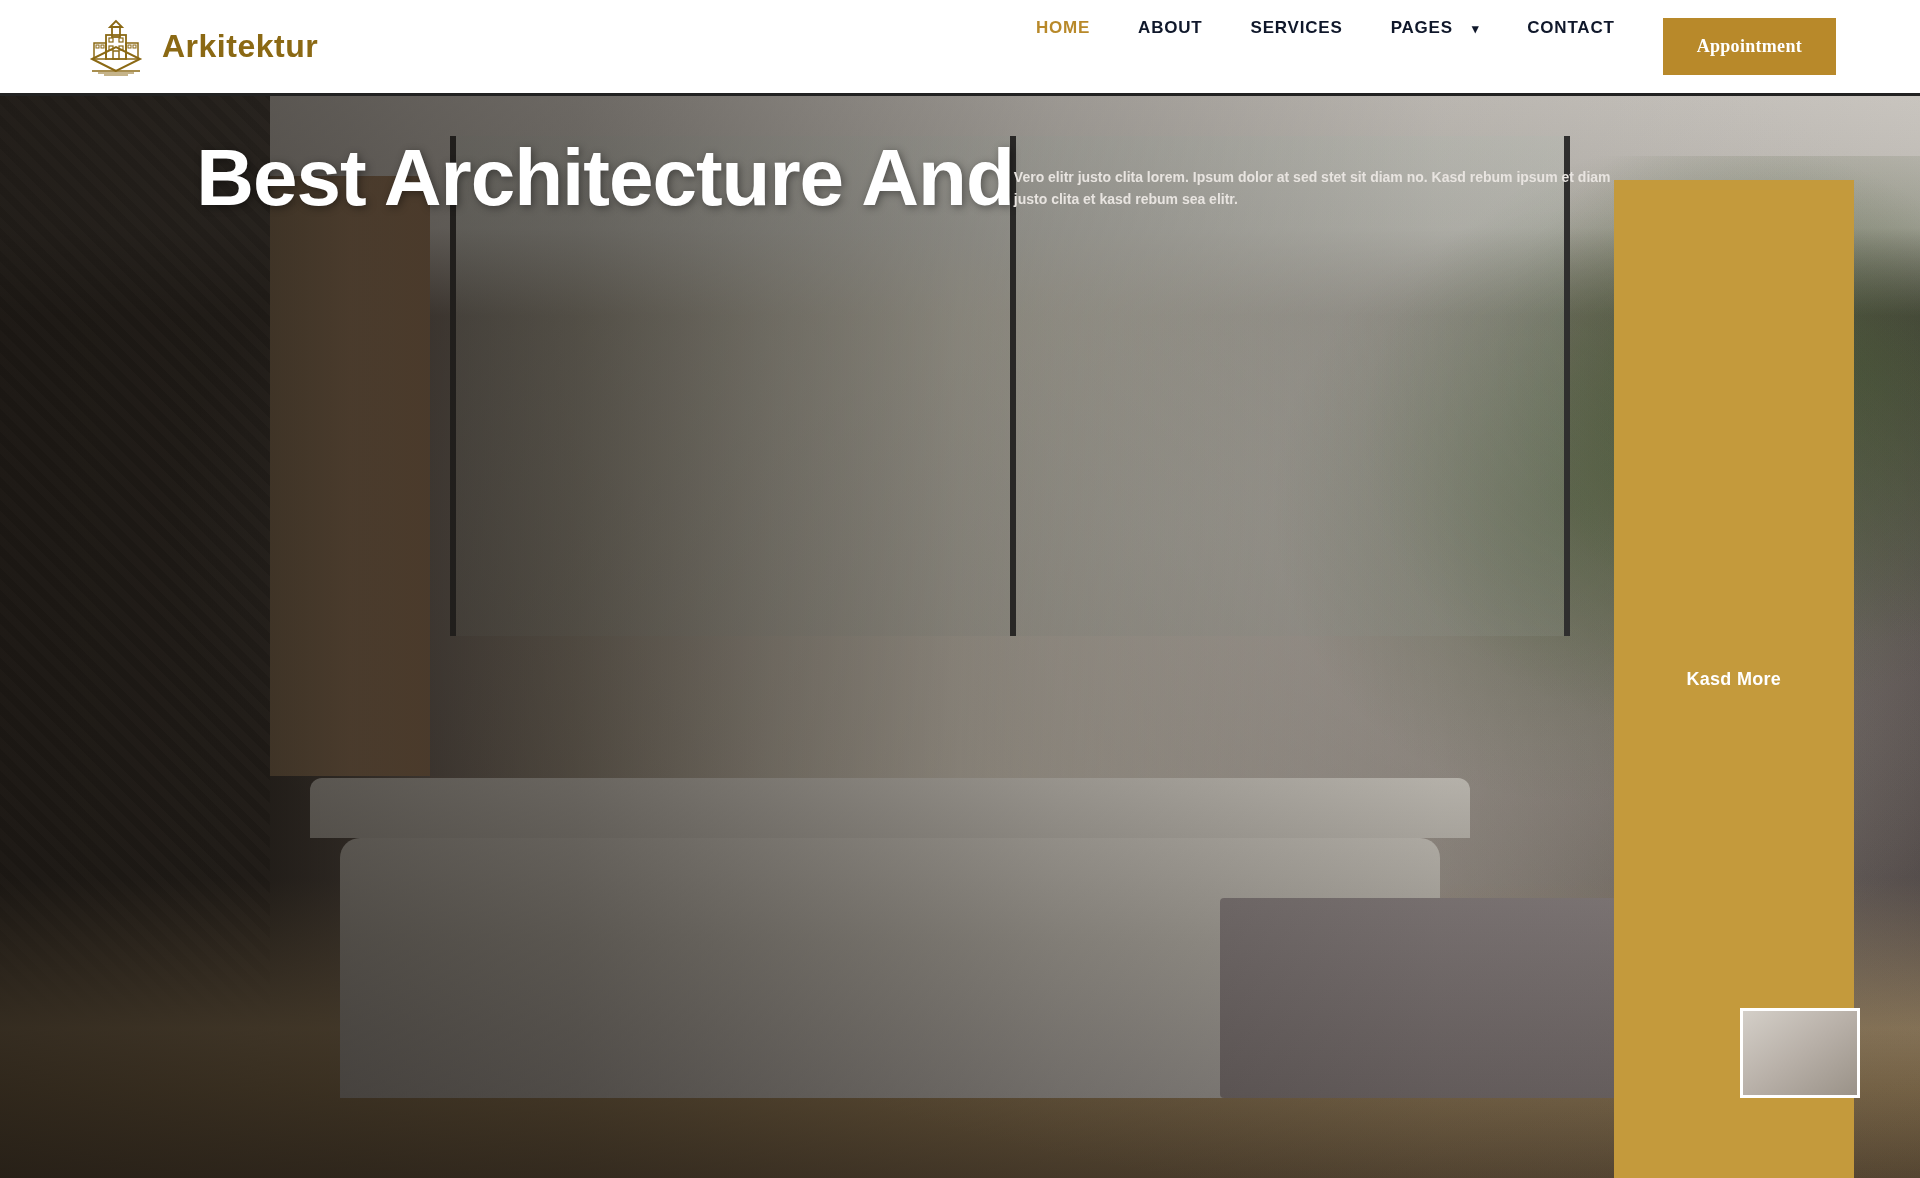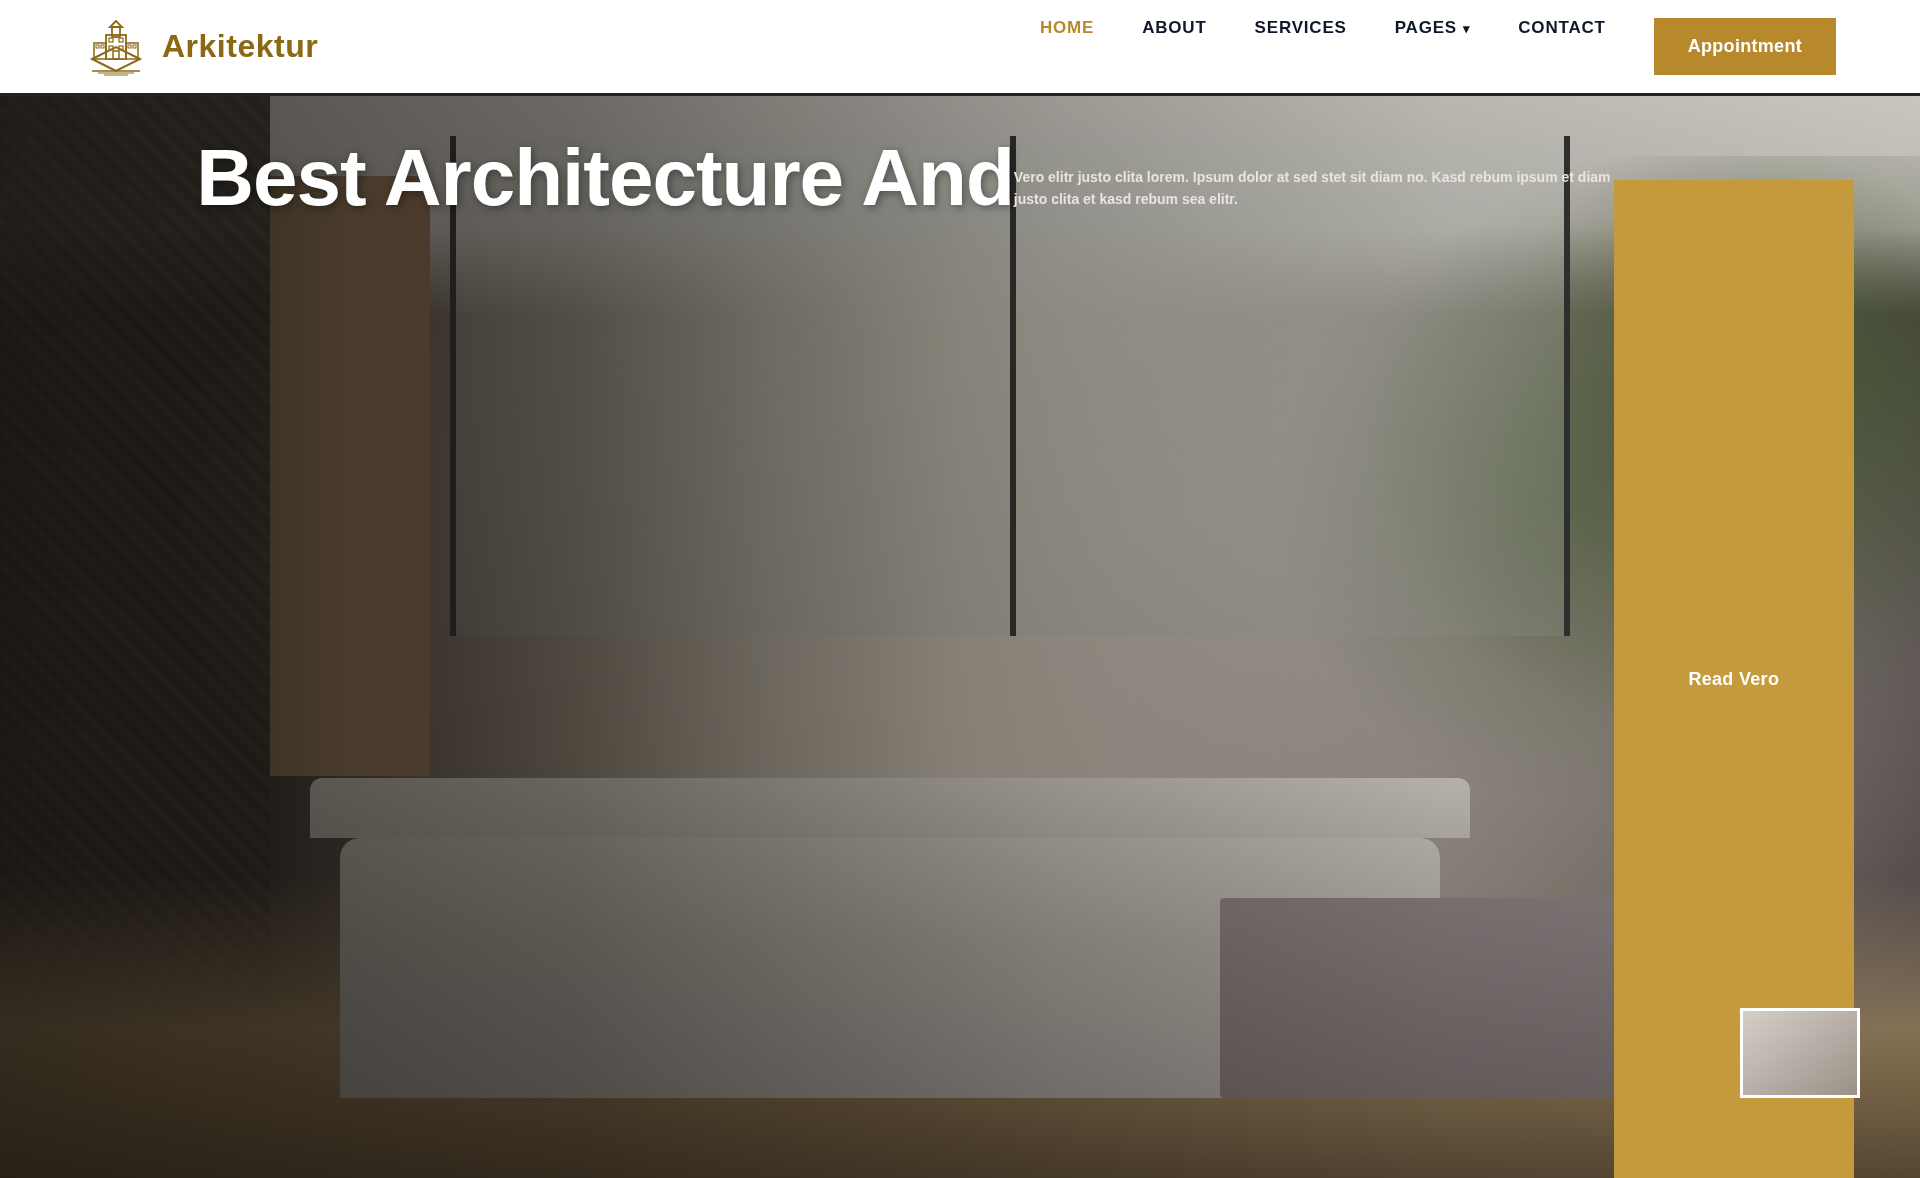--- a/index.html
+++ b/index.html
@@ -59,37 +59,38 @@
       text-transform: uppercase;
     }
 
     .nav-link.active {
       color: #B8892A;
     }
 
     .nav-link-pages {
       display: flex;
       align-items: center;
-      gap: 6px;
+      gap: 19px;
     }
 
     .chevron-icon {
       font-size: 13px;
     }
 
     .btn-appointment {
       background: #B8892A;
       color: #fff;
       border: none;
       padding: 18px 34px;
       font-size: 18px;
       font-weight: 700;
       cursor: pointer;
       letter-spacing: 0.3px;
       text-transform: capitalize;
+      font-family: Liberation Serif, serif;
     }
 
     
     .hero {
       position: relative;
       width: 1920px;
       height: 1082px;
       overflow: hidden;
     }
 
@@ -391,19 +392,19 @@
   <div class="hero-sofa"></div>
   <div class="hero-table"></div>
 
   <div class="hero-overlay"></div>
 
   <div class="hero-content">
     <h1 class="hero-title">
       <span>Best Architecture And</span><br>
     </h1>
     <p class="hero-subtitle">Vero elitr justo clita lorem. Ipsum dolor at sed stet sit diam no. Kasd rebum ipsum et diam justo clita et kasd rebum sea elitr.</p>
-    <button class="btn-readmore" style="background: rgb(196, 154, 60);">Read Vero</button>
+    <button class="btn-readmore" style="background: rgb(196, 154, 60);">Kasd More</button>
   </div>
 
   <div class="hero-thumbnail">
     <div class="hero-thumbnail-inner"></div>
   </div>
 </section>
 
 </body></html>

